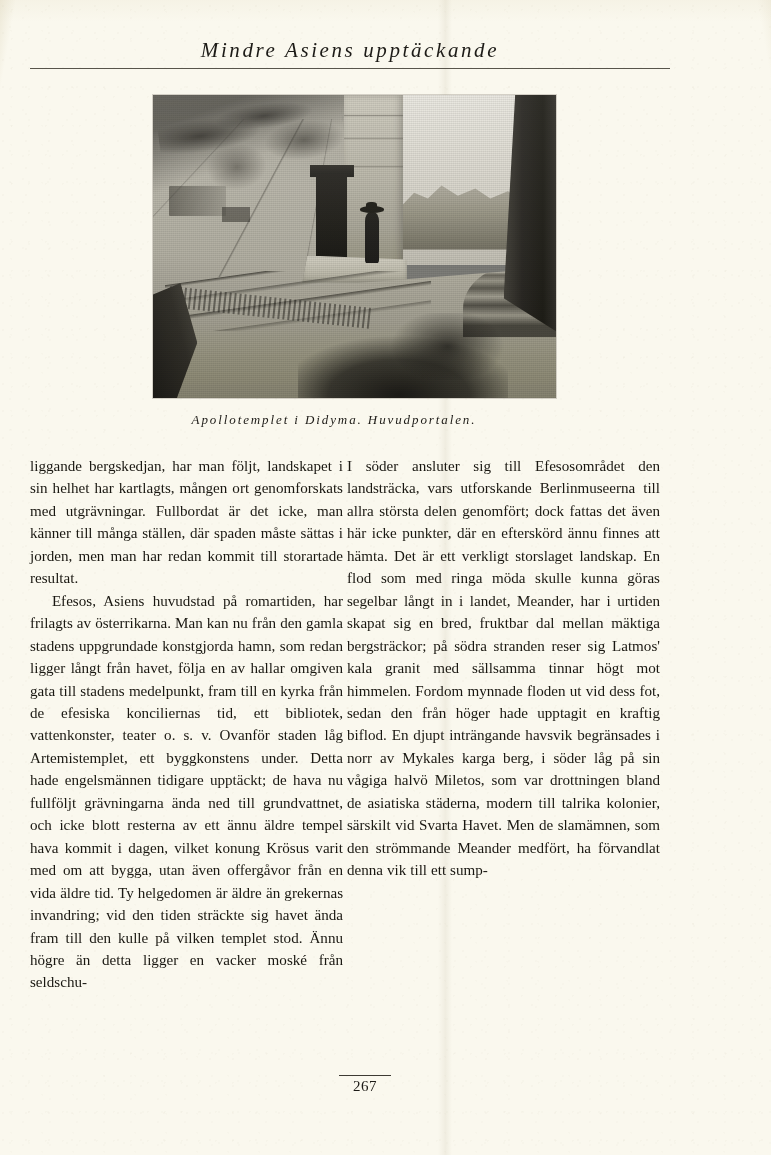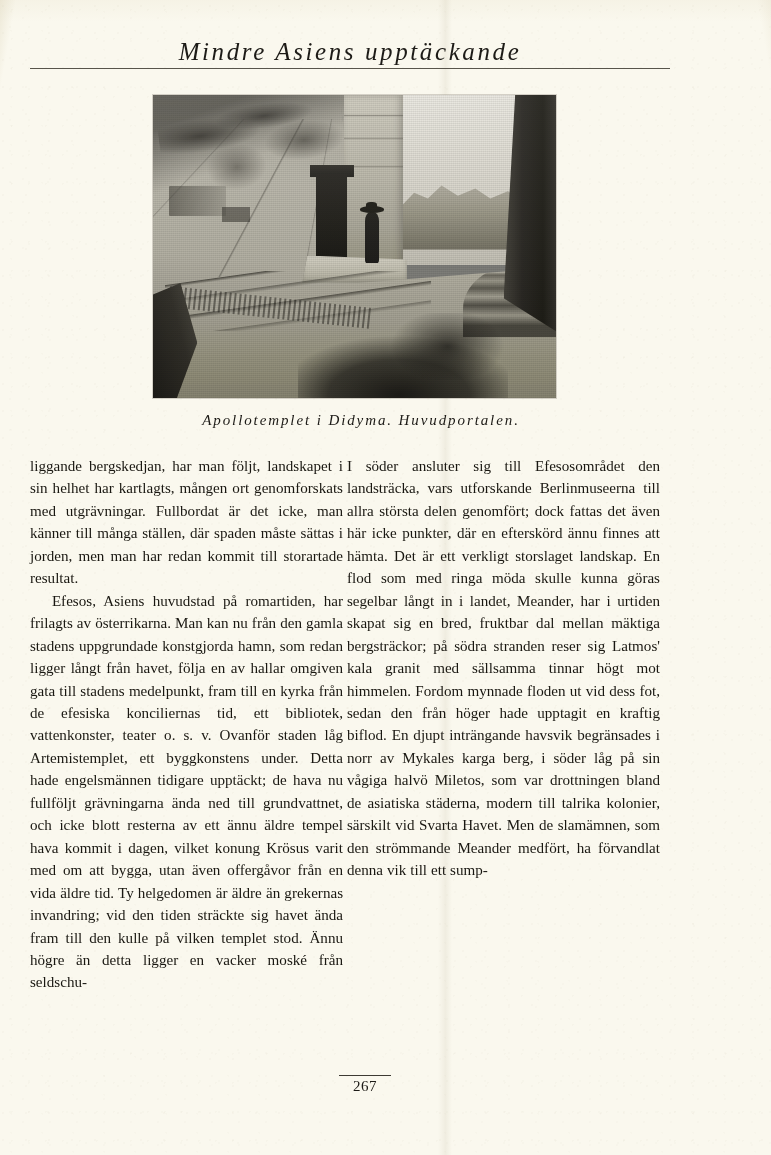--- a/index.html
+++ b/index.html
@@ -47,21 +47,21 @@
     background-size: 23px 27px, 31px 19px, 17px 29px, 27px 23px, 19px 31px;
     opacity: .85;
   }
 
   
   .running-head {
     position: absolute;
     left: 30px; top: 38px; width: 640px;
     text-align: center;
     font-style: italic;
-    font-size: 25px;
+    font-size: 21px;
     letter-spacing: 2.6px;
     color: #1d1b17;
     white-space: nowrap;
   }
   .head-rule {
     position: absolute;
     left: 30px; top: 68px; width: 640px; height: 0;
     border-top: 1.6px solid #4a463d;
     opacity: .92;
   }
@@ -221,24 +221,24 @@
     opacity: .55;
   }
   .ph-tone {
     position: absolute; inset: 0; pointer-events: none;
     background: linear-gradient(180deg, rgba(250,248,238,.10), rgba(60,56,46,.06));
   }
 
   
   .caption {
     position: absolute;
-    left: 41px; top: 412px; width: 640px;
+    left: 14px; top: 412px; width: 640px;
     text-align: center;
     font-style: italic;
-    font-size: 15px;
+    font-size: 13px;
     letter-spacing: 1.9px;
     color: #1d1b17;
     white-space: nowrap;
   }
 
   
   .columns {
     position: absolute;
     left: 30px; top: 455px;
     width: 640px; height: 600px;

